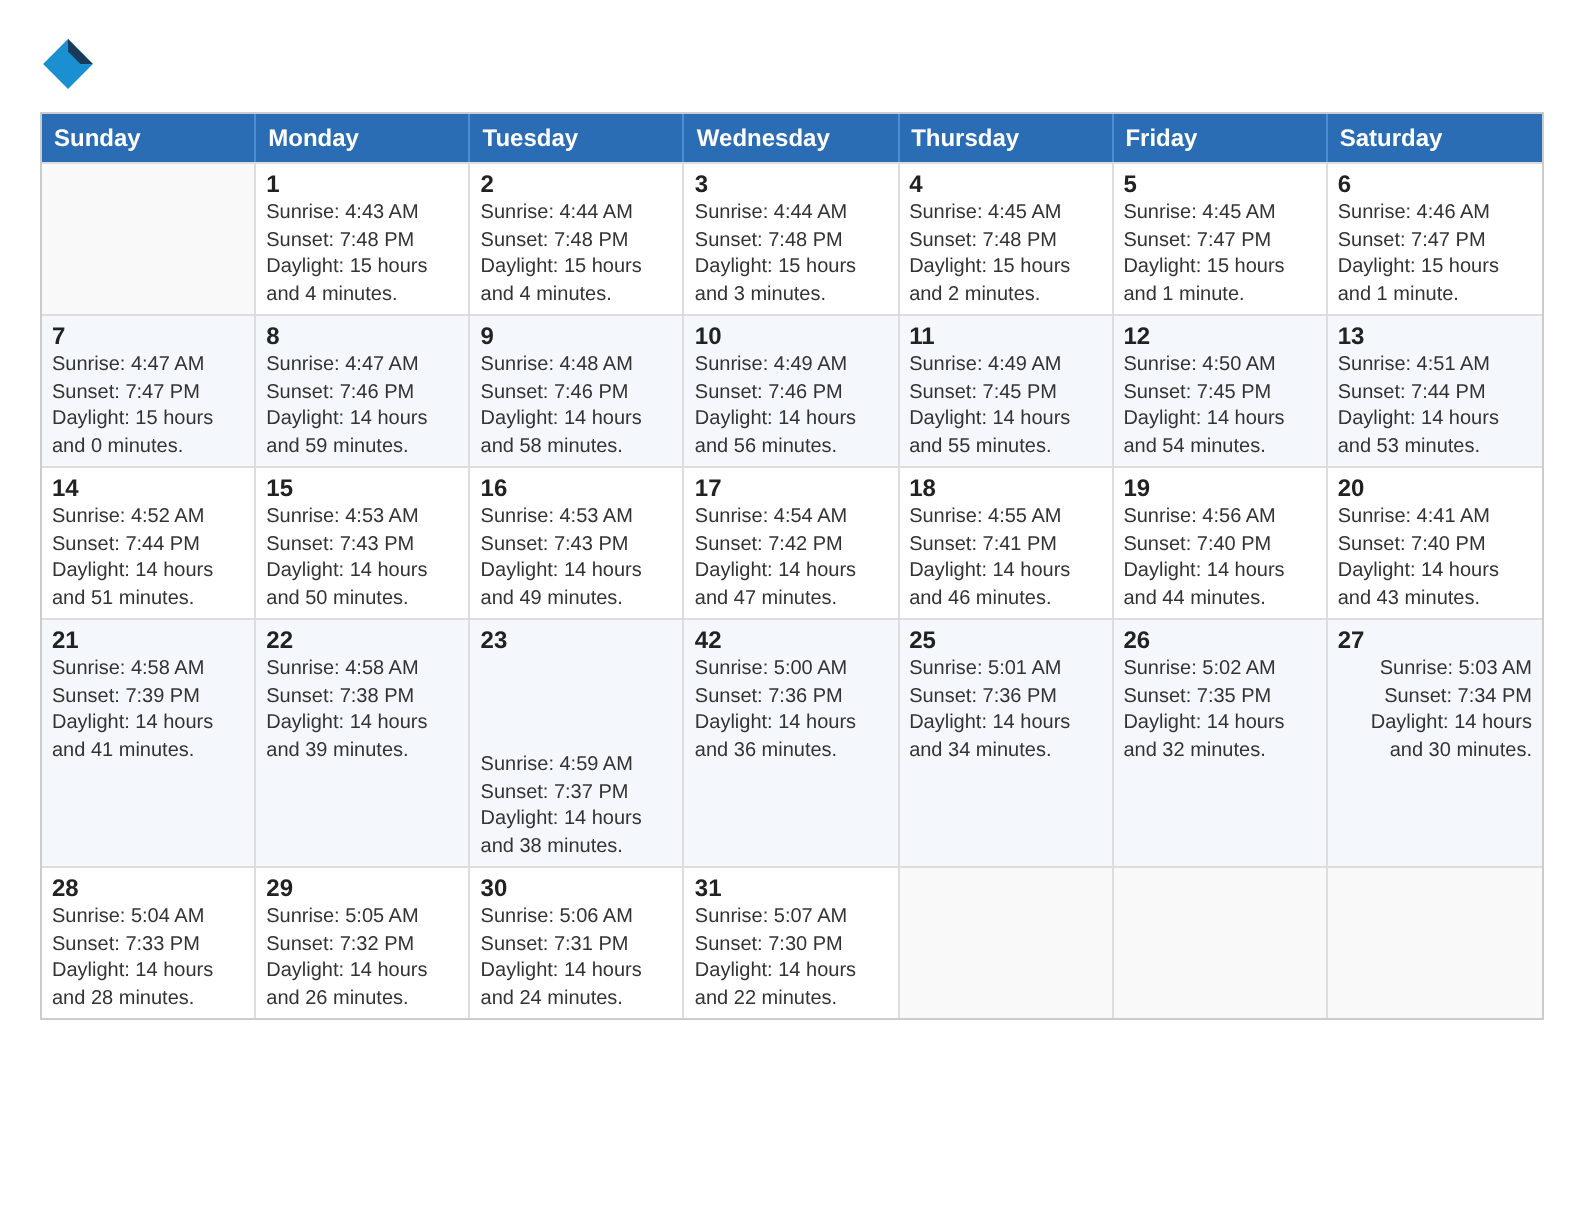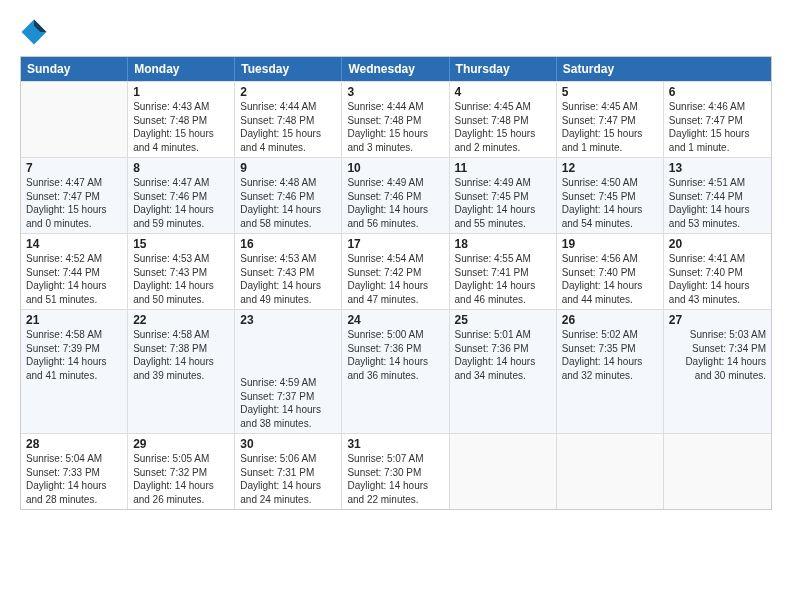--- a/index.html
+++ b/index.html
@@ -132,20 +132,21 @@
     </div>
   </div>
 
   <div class="calendar">
     <div class="cal-header-row">
     <div class="cal-header-cell">Sunday</div>
         <div class="cal-header-cell">Monday</div>
         <div class="cal-header-cell">Tuesday</div>
         <div class="cal-header-cell">Wednesday</div>
         <div class="cal-header-cell">Thursday</div>
+        <div class="cal-header-cell">Friday</div>
         <div class="cal-header-cell">Saturday</div>
       </div>
     <div class="cal-body">
     <div class="cal-row">
           <div class="cal-cell empty"></div>
           <div class="cal-cell">
             <div class="day-num">1</div>
             <div class="day-info" style="white-space: pre-line;">Sunrise: 4:43 AM
 Sunset: 7:48 PM
 Daylight: 15 hours
@@ -305,21 +306,21 @@
 and 39 minutes.</div>
           </div>
           <div class="cal-cell">
             <div class="day-num">23</div>
             <div class="day-info" style="white-space: pre-line; margin-top: 48px;">Sunrise: 4:59 AM
 Sunset: 7:37 PM
 Daylight: 14 hours
 and 38 minutes.</div>
           </div>
           <div class="cal-cell">
-            <div class="day-num">24</div>
+            <div class="day-num">42</div>
             <div class="day-info" style="white-space: pre-line;">Sunrise: 5:00 AM
 Sunset: 7:36 PM
 Daylight: 14 hours
 and 36 minutes.</div>
           </div>
           <div class="cal-cell">
             <div class="day-num">25</div>
             <div class="day-info" style="white-space: pre-line;">Sunrise: 5:01 AM
 Sunset: 7:36 PM
 Daylight: 14 hours

